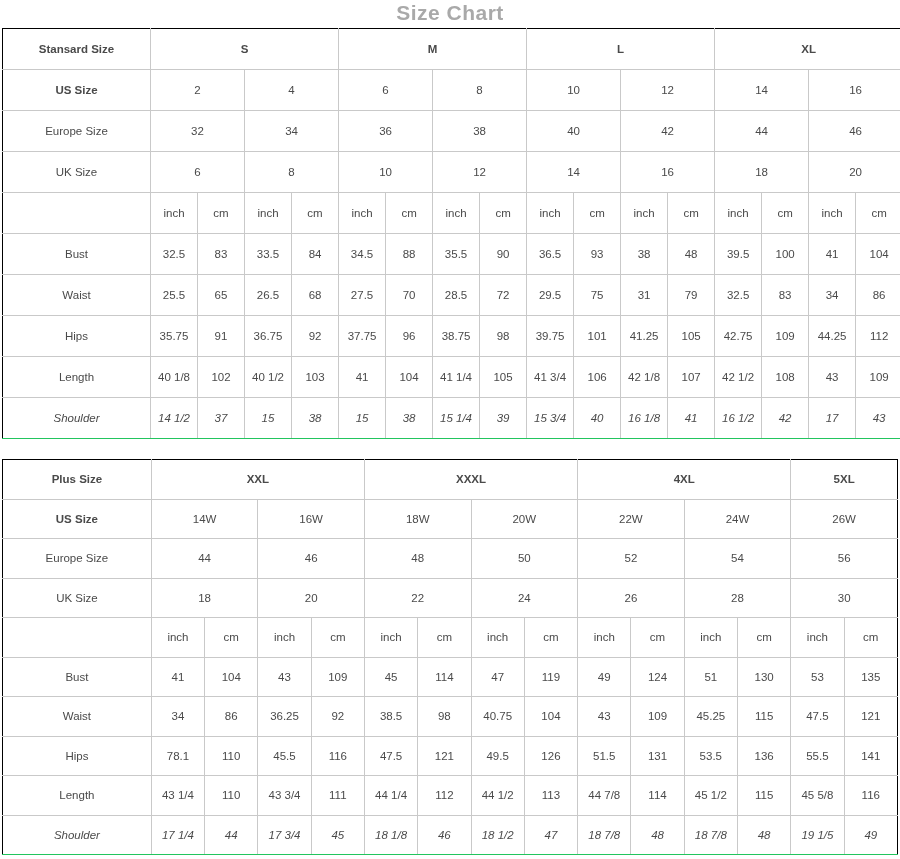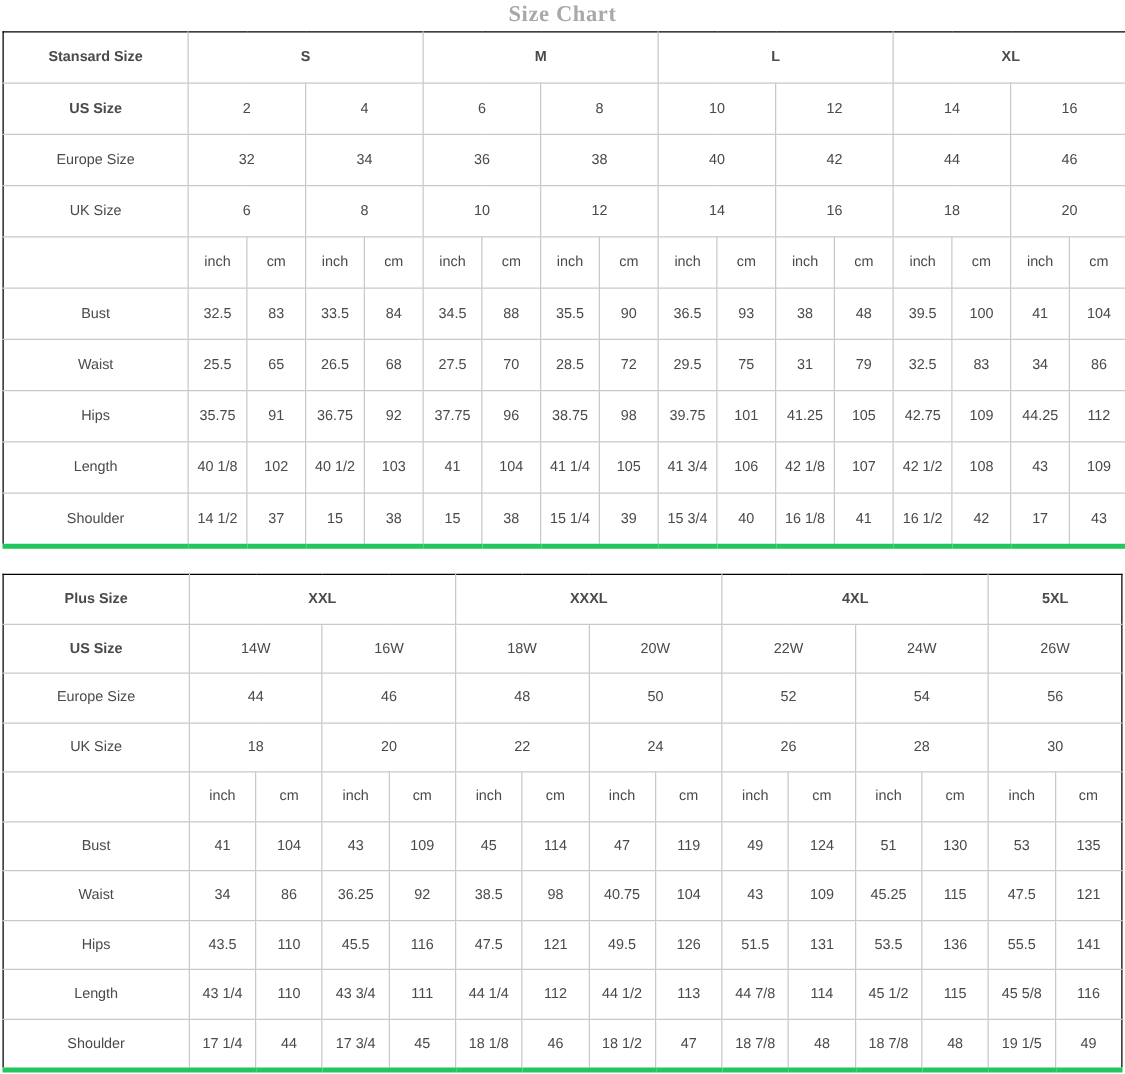--- a/index.html
+++ b/index.html
@@ -16,27 +16,27 @@
     overflow: hidden;
   }
   .page {
     width: 900px;
     height: 859px;
     box-sizing: border-box;
     padding: 0 2px;
   }
   .chart-title {
     text-align: center;
-    font-size: 18px;
+    font-size: 21px;
     font-weight: bold;
     color: #a9a9a9;
     letter-spacing: 0.5px;
     padding-top: 1px;
     padding-bottom: 3px;
-    font-family: Liberation Serif, serif;
+    font-family: Liberation Sans, sans-serif;
   }
   table.size-table {
     border-collapse: collapse;
     table-layout: fixed;
     width: 896px;
     margin: 0 auto;
     border: 1px solid #000000;
   }
   table.size-table td {
     border: 1px solid #c9c9c9;
@@ -52,21 +52,22 @@
     border-left: 1px solid #000000;
   }
   table.size-table td.outer-r {
     border-right: 1px solid #000000;
   }
   table.size-table tr.first-row td {
     border-top: 1px solid #000000;
     margin-left: 44px;
   }
   table.size-table tr.last-row td {
-    border-bottom: 4px solid #22c55e;
+    border-bottom: 1px solid #22c55e;
+    font-style: italic;
   }
   .hdr {
     font-weight: bold;
     font-size: 12px;
     color: #222222;
   }
   .rowlabel {
     font-size: 12px;
     color: #3b3b3b;
   }
@@ -391,21 +392,21 @@
         <td>43</td>
         <td>109</td>
         <td>45.25</td>
         <td>115</td>
         <td>47.5</td>
         <td class="outer-r">121</td>
       </tr>
 
       <tr>
         <td class="outer-l rowlabel">Hips</td>
-        <td>43.5</td>
+        <td>78.1</td>
         <td>110</td>
         <td>45.5</td>
         <td>116</td>
         <td>47.5</td>
         <td>121</td>
         <td>49.5</td>
         <td>126</td>
         <td>51.5</td>
         <td>131</td>
         <td>53.5</td>

